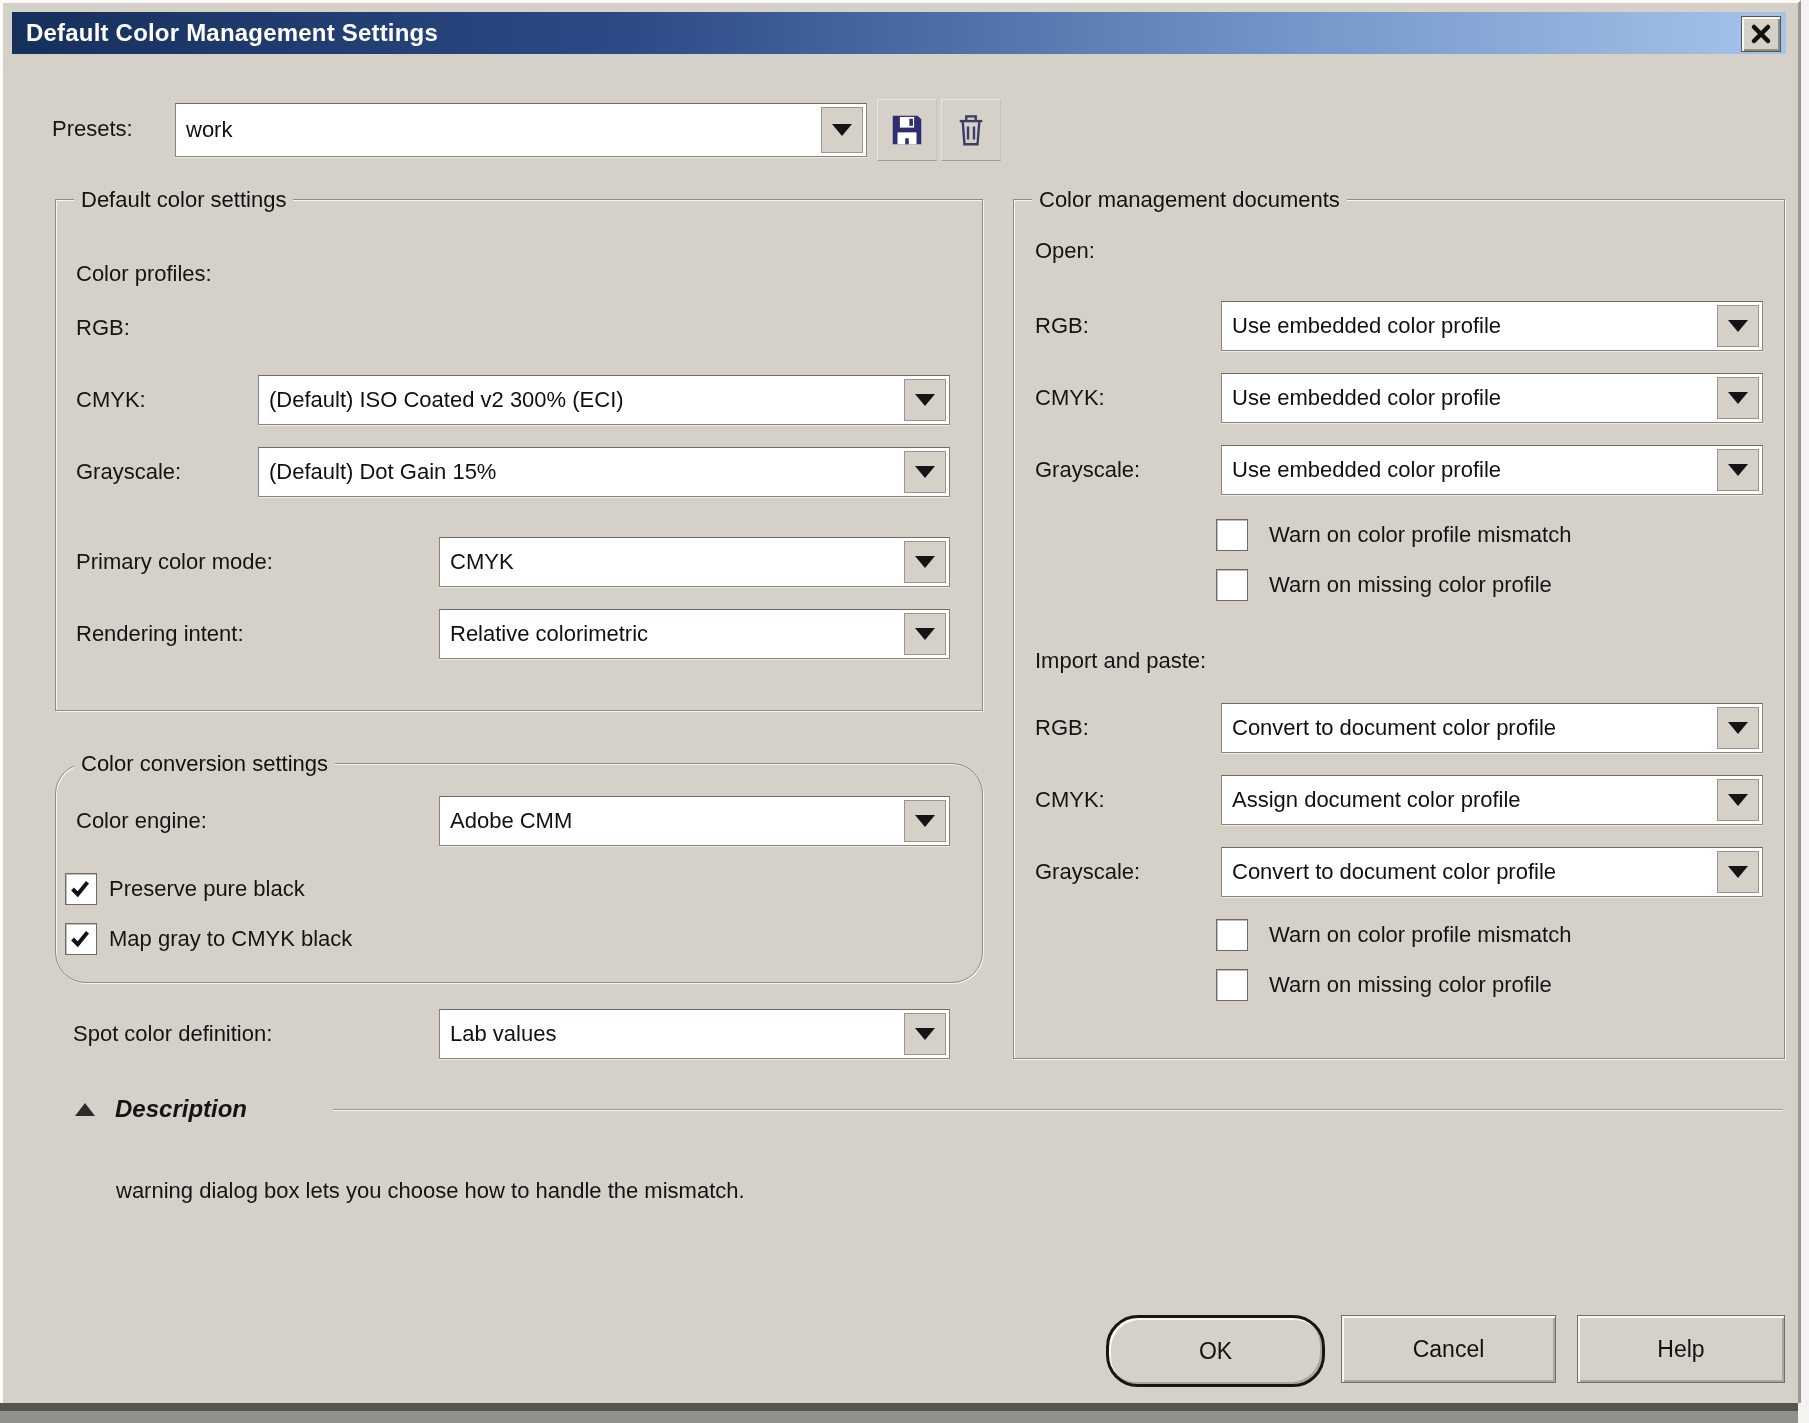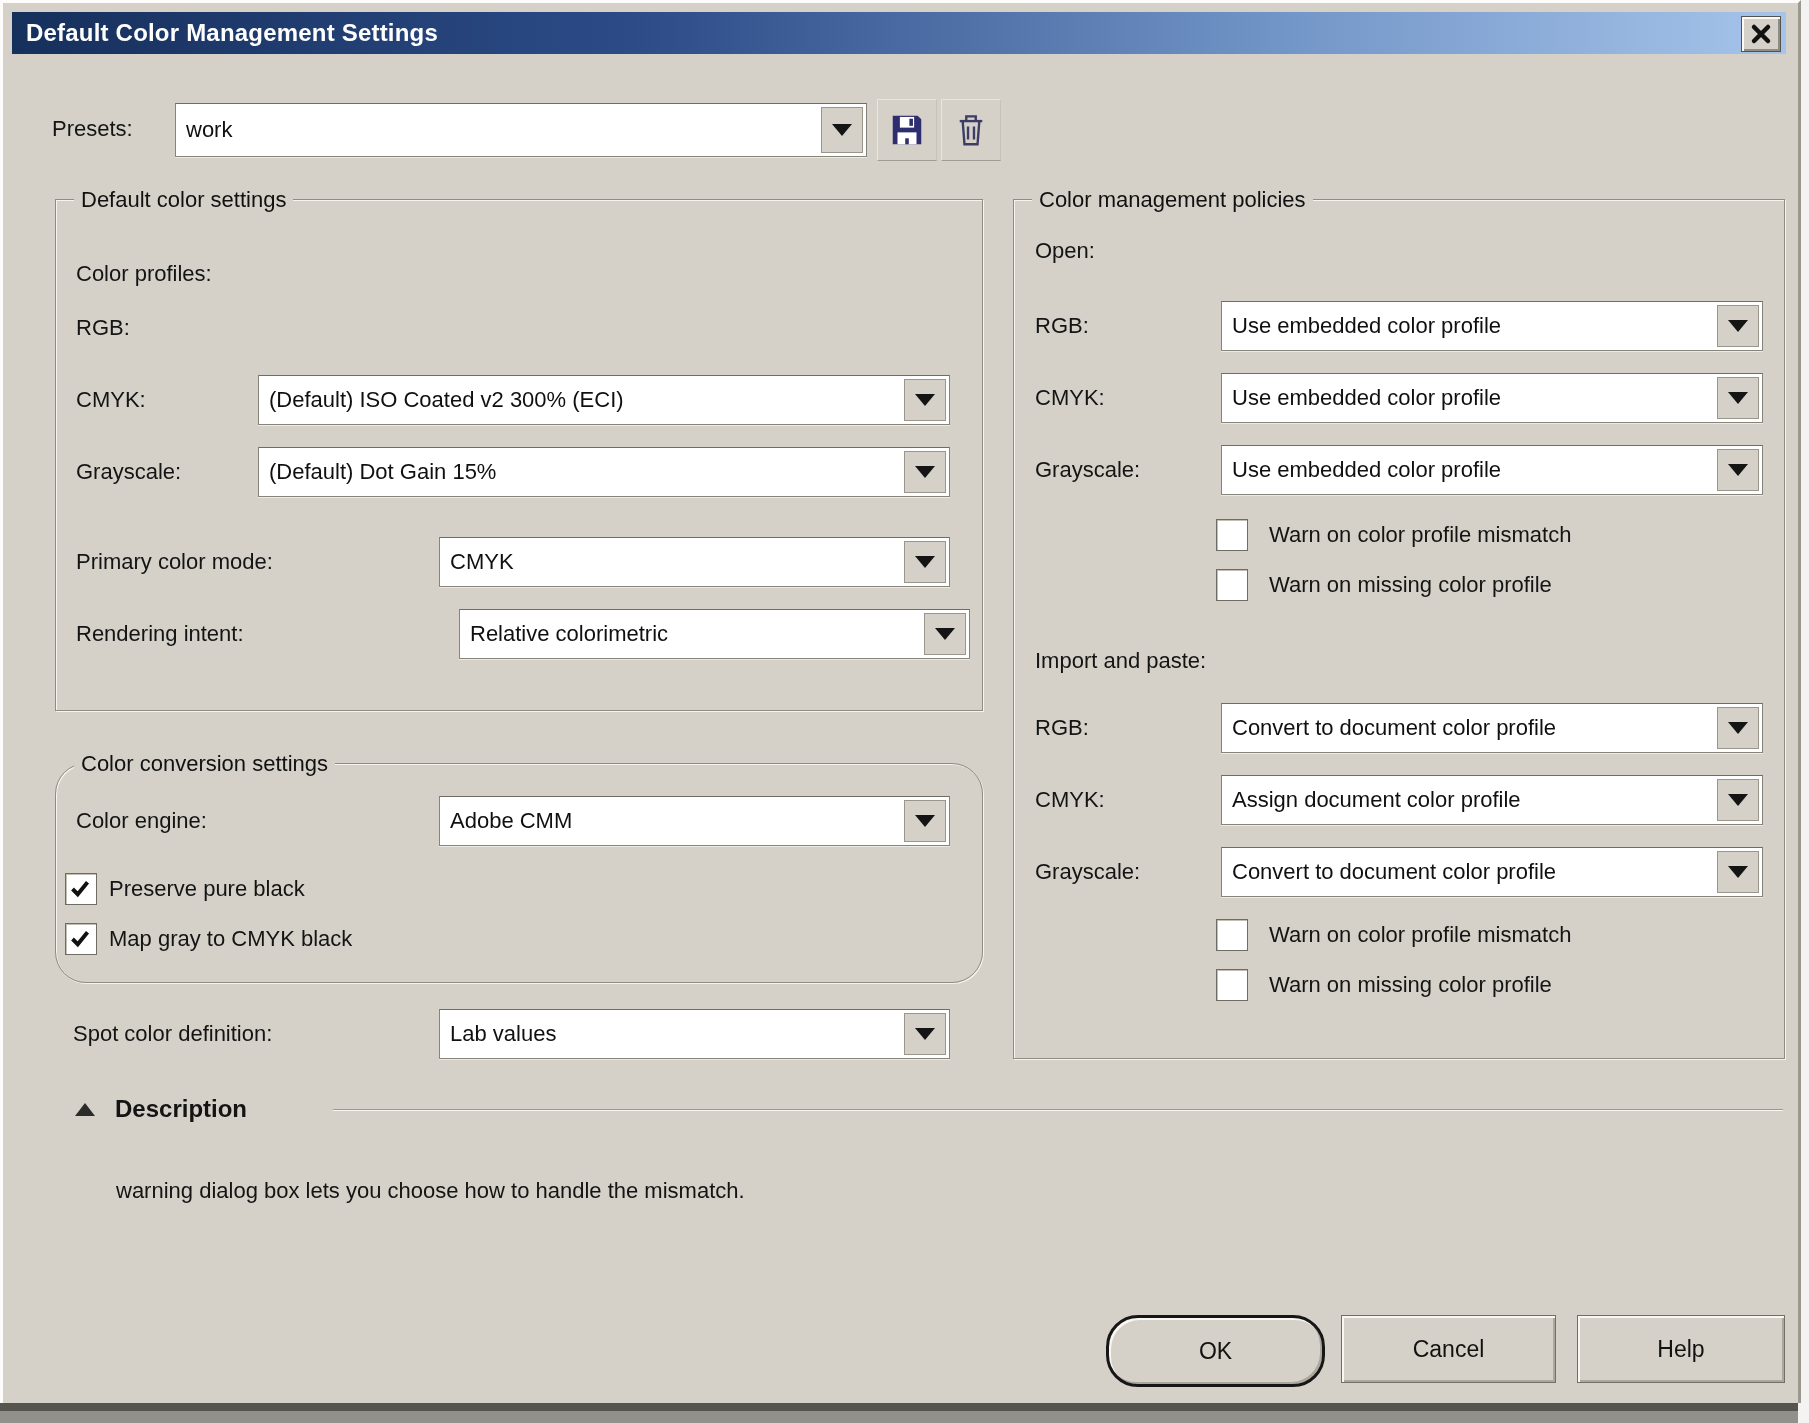--- a/index.html
+++ b/index.html
@@ -13,21 +13,21 @@
   
   .titlebar{position:absolute;left:9px;top:9px;width:1774px;height:42px;
             background:linear-gradient(to right,var(--titlebar_left,#16305c) 0%,#2c4b87 35%,#7396c8 72%,var(--titlebar_right,#a6c4ea) 100%);}
   .titlebar .title{position:absolute;left:14px;top:0;line-height:42px;font-size:24px;font-weight:bold;color:#fff;letter-spacing:0.2px;}
   .close-btn{position:absolute;right:5px;top:4px;width:38px;height:34px;background:#d5d1c9;
              border:1px solid #55534d;box-shadow:inset 2px 2px 0 #fbfaf7,inset -2px -2px 0 #8f8c83;
              display:flex;align-items:center;justify-content:center;cursor:default;}
 
   
   .lbl{position:absolute;font-size:22px;line-height:24px;white-space:nowrap;color:#141414;}
-  .bold{font-weight:bold;}
+  .bold{font-weight:bold;font-style:italic;}
 
   
   .combo{position:absolute;height:48px;background:#fff;border:1px solid #87847a;border-top-color:#6f6c63;
          box-shadow:0 1px 0 #eceae4;}
   .combo .txt{position:absolute;left:10px;top:50%;transform:translateY(-50%);font-size:22px;white-space:nowrap;color:#101010;}
   .combo .btn{position:absolute;top:3px;right:3px;bottom:3px;width:40px;background:var(--dialog_bg,#d5d1c9);
               border:1px solid #9a968c;display:flex;align-items:center;justify-content:center;}
   .tri-down{width:0;height:0;border-left:10px solid transparent;border-right:10px solid transparent;border-top:12px solid #141414;}
   .tri-up{width:0;height:0;border-left:10px solid transparent;border-right:10px solid transparent;border-bottom:13px solid #2b2b2b;}
 
@@ -120,21 +120,21 @@
 
     <div class="lbl" style="left:73px;top:547px;">Primary color mode:</div>
     <div class="combo" style="left:436px;top:534px;width:509px;">
       <span class="txt">CMYK</span>
       <span class="btn">
           <span class="tri-down"></span>
         </span>
     </div>
 
     <div class="lbl" style="left:73px;top:619px;">Rendering intent:</div>
-    <div class="combo" style="left:456px;top:606px;width:509px;">
+    <div class="combo" style="left:436px;top:606px;width:509px;">
       <span class="txt">Relative colorimetric</span>
       <span class="btn">
           <span class="tri-down"></span>
         </span>
     </div>
 
     <div class="group" style="left:52px;top:760px;width:926px;height:218px;border-radius:31px;">
       <span class="group-title">Color conversion settings</span>
     </div>
 
@@ -162,21 +162,21 @@
 
     <div class="lbl" style="left:50px;top:1019px;margin-left:20px;">Spot color definition:</div>
     <div class="combo" style="left:436px;top:1006px;width:509px;">
       <span class="txt">Lab values</span>
       <span class="btn">
           <span class="tri-down"></span>
         </span>
     </div>
 
     <div class="group" style="left:1010px;top:196px;width:770px;height:858px;">
-      <span class="group-title">Color management policies</span>
+      <span class="group-title">Color management documents</span>
     </div>
 
     <div class="lbl" style="left:1032px;top:236px;">Open:</div>
 
     <div class="lbl" style="left:1032px;top:311px;">RGB:</div>
     <div class="combo" style="left:1218px;top:298px;width:540px;">
       <span class="txt">Use embedded color profile</span>
       <span class="btn">
           <span class="tri-down"></span>
         </span>

